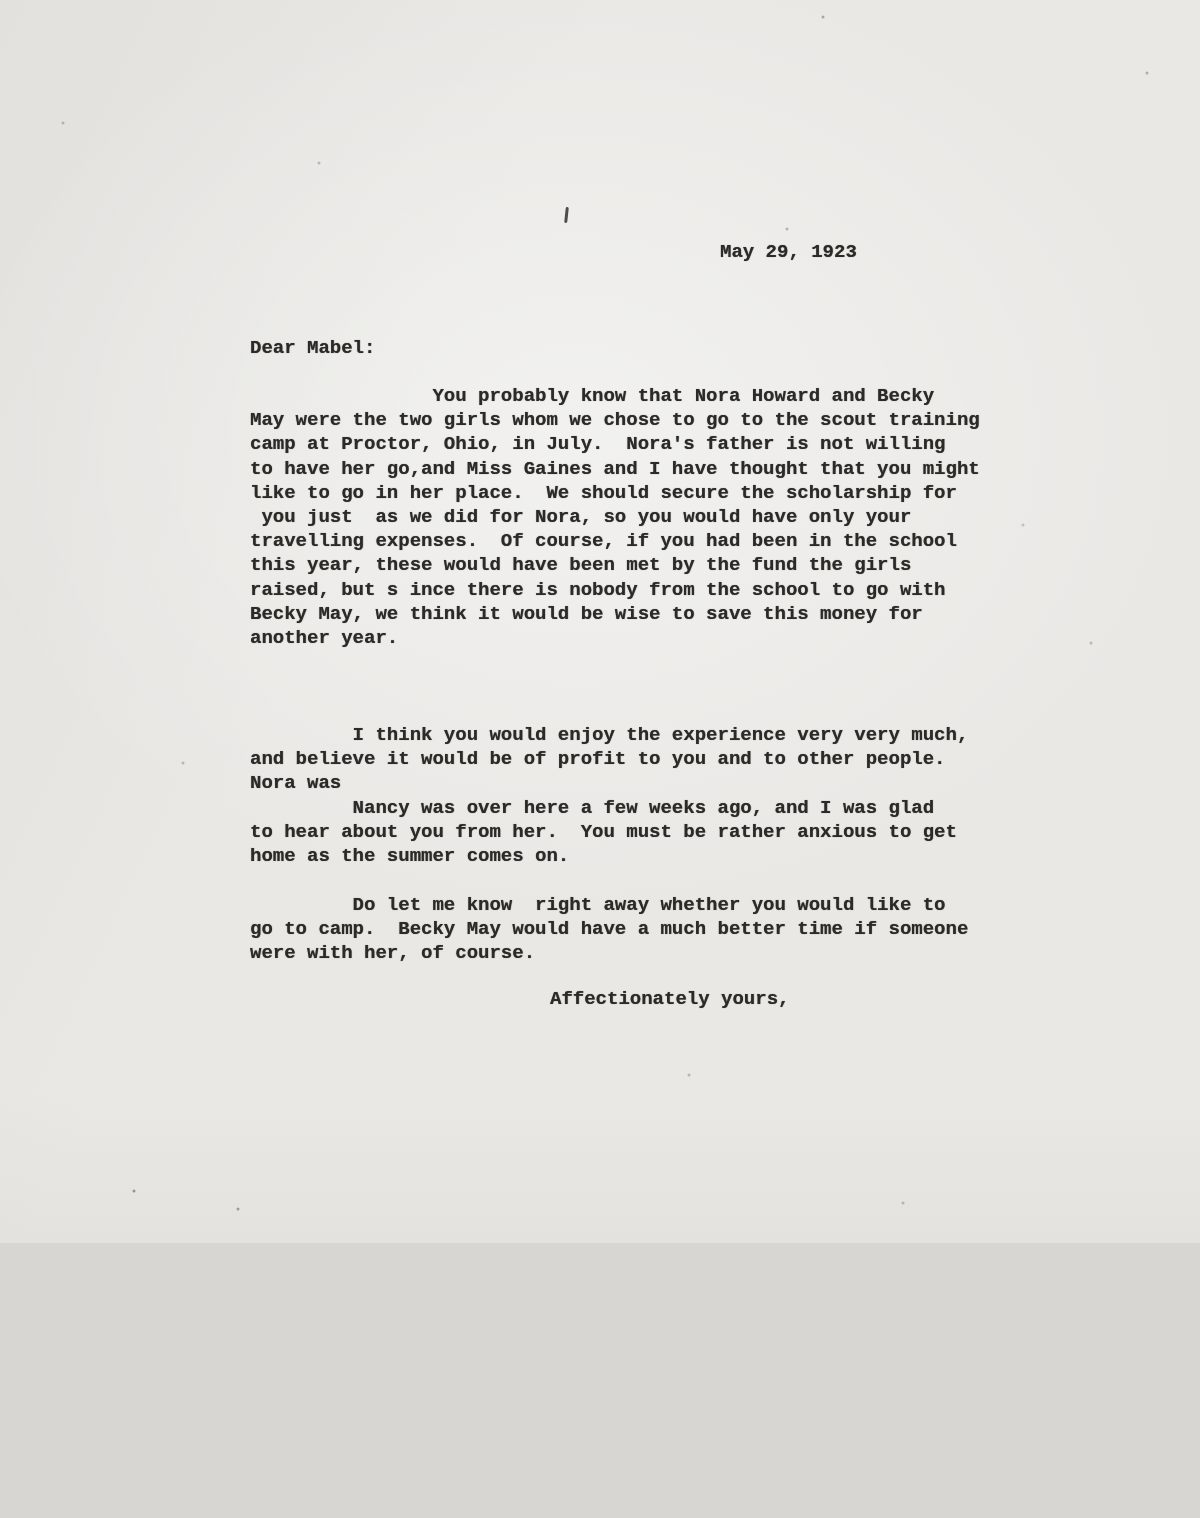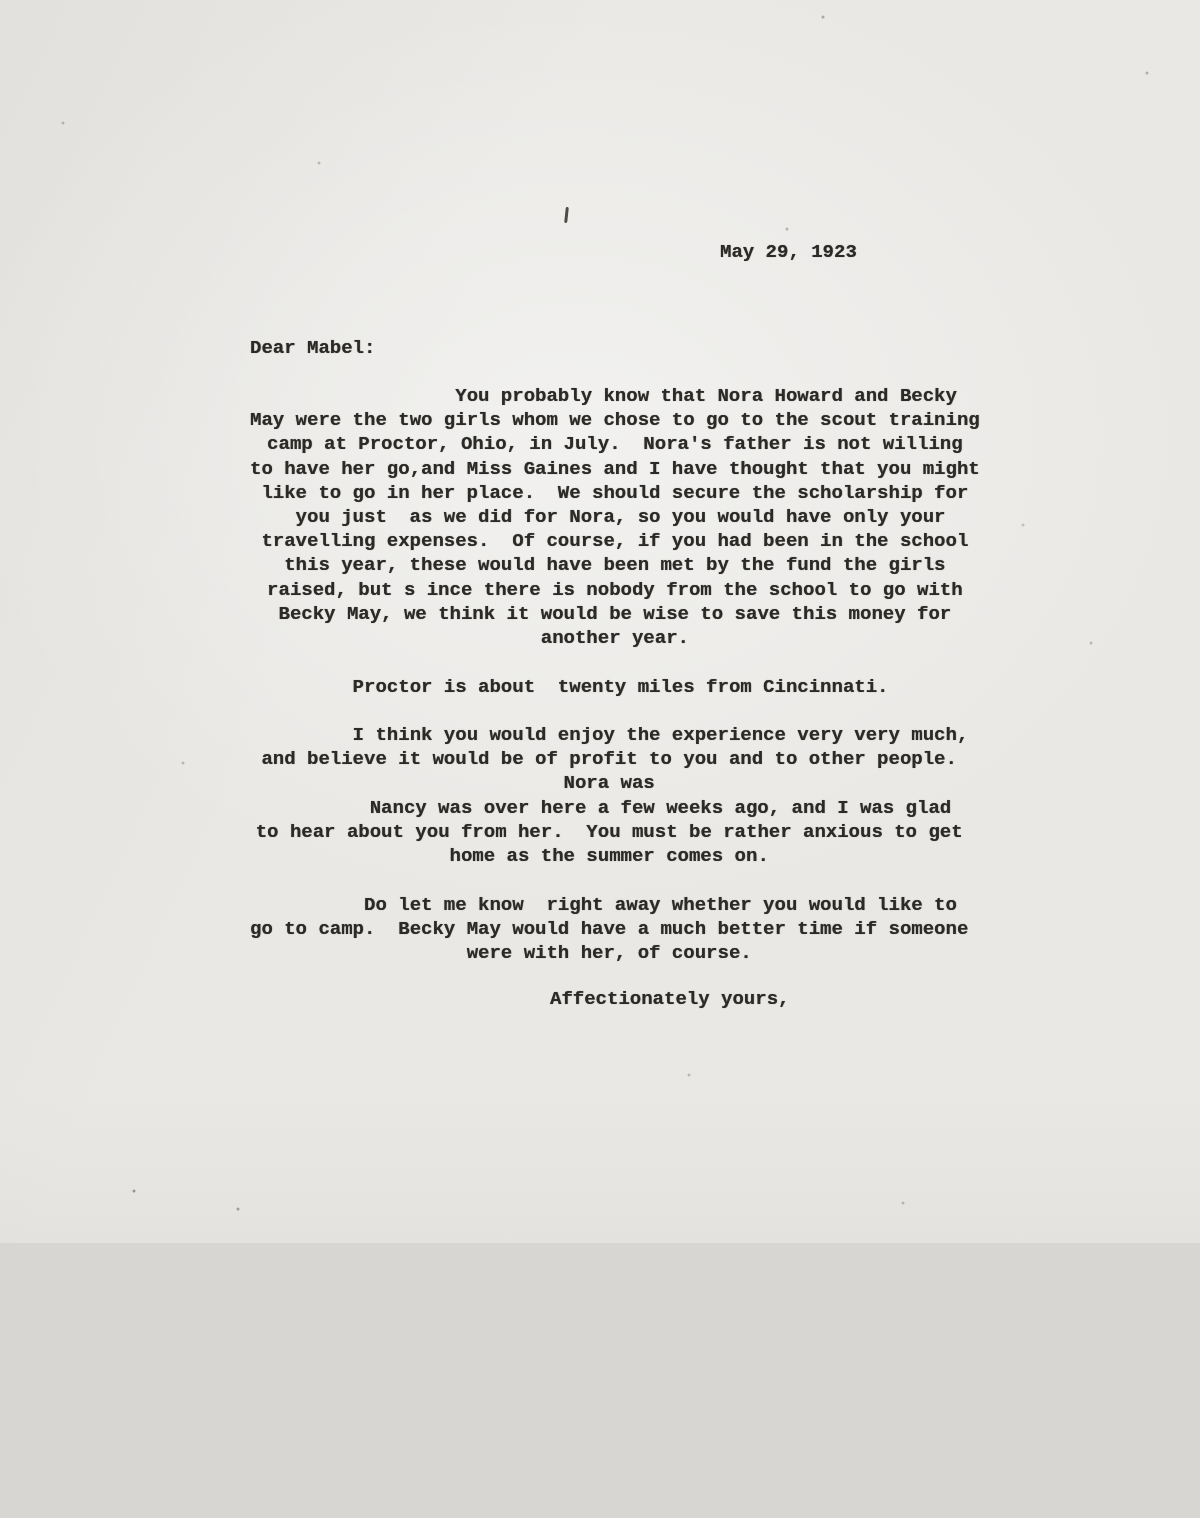--- a/index.html
+++ b/index.html
@@ -23,21 +23,21 @@
     position: absolute;
     font-family: "Liberation Mono", "DejaVu Sans Mono", monospace;
     font-size: 19px;
     font-weight: bold;
     line-height: 24.2px;
     color: #2b2a26;
     text-shadow: 0 0 1px rgba(43,42,38,0.55), 0.4px 0.4px 0.6px rgba(43,42,38,0.25);
     white-space: pre;
     letter-spacing: 0;
   }
-  pre.tw { font-family: "Liberation Mono", "DejaVu Sans Mono", monospace; text-align: center; }
+  pre.tw { font-family: "Liberation Mono", "DejaVu Sans Mono", monospace; }
   .date-line        { top: 240px;  left: 720px; }
   .salutation       { top: 336px;  left: 250px; }
   .para-1           { top: 384px;  left: 250px; }
   .para-2           { top: 675px;  left: 250px; }
   .para-3           { top: 723px;  left: 250px; }
   .para-4           { top: 893px;  left: 250px; }
   .closing          { top: 987px;  left: 550px; }
   .recipient        { top: 1155px; left: 248px; line-height: 25.5px; }
   .typist-ref       { top: 1248px; left: 248px; margin-left: 18px; }
   .watermark {
@@ -108,21 +108,20 @@
 camp at Proctor, Ohio, in July.  Nora's father is not willing
 to have her go,and Miss Gaines and I have thought that you might
 like to go in her place.  We should secure the scholarship for
  you just  as we did for Nora, so you would have only your
 travelling expenses.  Of course, if you had been in the school
 this year, these would have been met by the fund the girls
 raised, but s ince there is nobody from the school to go with
 Becky May, we think it would be wise to save this money for
 another year.</pre>
 
-  <pre class="tw para-2">         Proctor is about  twenty miles from Cincinnati.</pre>
 
   <pre class="tw para-3">         I think you would enjoy the experience very very much,
 and believe it would be of profit to you and to other people.
 Nora was
          Nancy was over here a few weeks ago, and I was glad
 to hear about you from her.  You must be rather anxious to get
 home as the summer comes on.</pre>
 
   <pre class="tw para-4">         Do let me know  right away whether you would like to
 go to camp.  Becky May would have a much better time if someone

